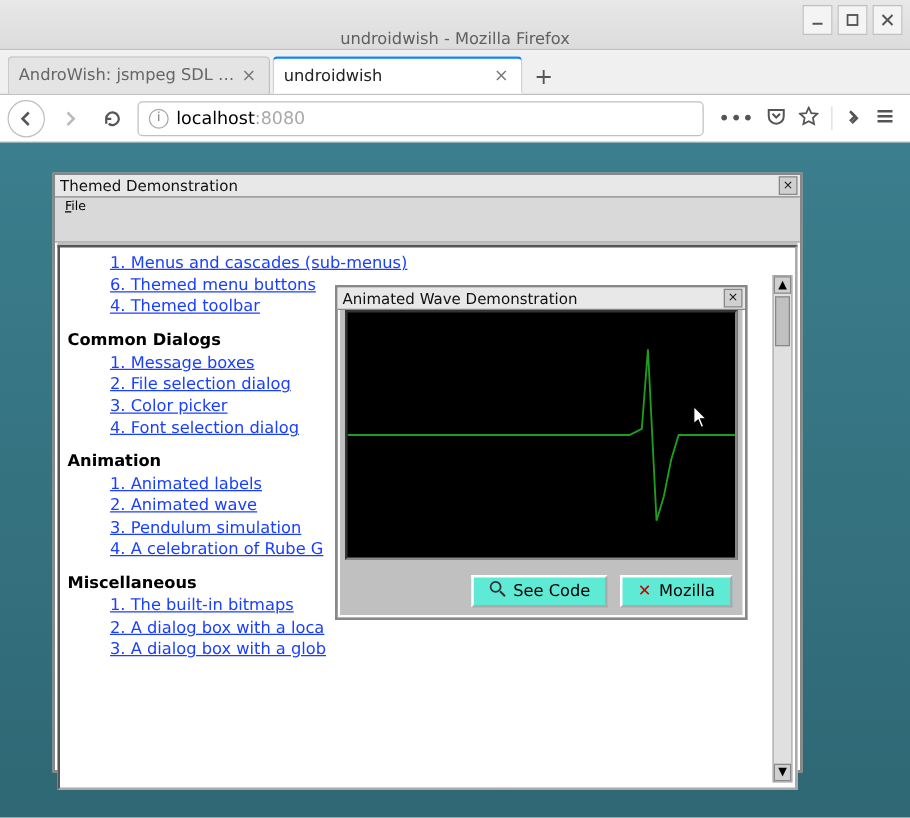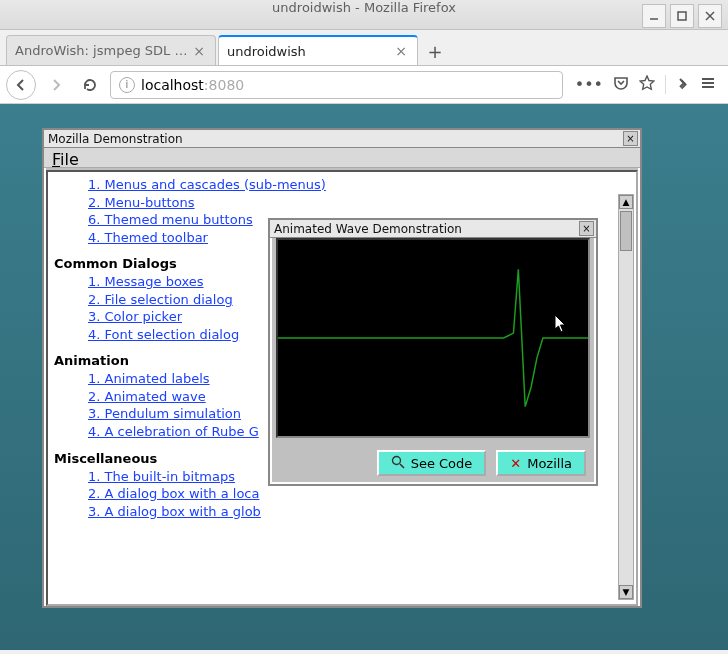--- a/index.html
+++ b/index.html
@@ -1,19 +1,19 @@
 <!DOCTYPE html>
 <html><head>
 <meta charset="utf-8">
 <style>
   * { box-sizing: border-box; margin: 0; padding: 0; font-family: "DejaVu Sans", "Liberation Sans", sans-serif; }
   body { width: 728px; height: 654px; background: #f0f0f0; overflow: hidden; position: relative; }
 
   
-  .win-titlebar { height: 30px; background: linear-gradient(#e8e8e8,#dcdcdc); border-bottom: 1px solid #c0c0c0; display:flex; align-items:flex-start; justify-content:center; position:relative; font-size:13px; color:#606060;}
+  .win-titlebar { height: 40px; background: linear-gradient(#e8e8e8,#dcdcdc); border-bottom: 1px solid #c0c0c0; display:flex; align-items:flex-end; justify-content:center; position:relative; font-size:13px; color:#606060;}
   .win-titlebar .btns { position:absolute; right:6px; top:4px; display:flex; gap:4px;}
   .win-titlebar .btn { width:24px; height:24px; border:1px solid #c0c0c0; background:#f4f4f4; display:flex; align-items:center; justify-content:center; font-size:12px; color:#555;}
 
   .tabstrip { height:36px; background:#f0f0f0; display:flex; align-items:flex-end; border-bottom:1px solid #c0c0c0; padding-left:6px;}
   .tab { height:30px; min-width:200px; max-width:210px; background:#e4e4e4; border:1px solid #c0c0c0; border-bottom:none; border-radius:4px 4px 0 0; padding:0 8px; display:flex; align-items:center; font-size:13px; color:#666; margin-right:2px; position:relative;}
   .tab.active { background:#fff; color:#222; border-top:2px solid #0a84ff;}
   .tab .tablabel { flex:1; white-space:nowrap; overflow:hidden; text-overflow:ellipsis;}
   .tab .tabclose { width:16px; height:16px; display:flex; align-items:center; justify-content:center; color:#777; font-size:14px;}
   .newtab { width:30px; height:28px; display:flex; align-items:center; justify-content:center; font-size:18px; color:#555;}
 
@@ -24,21 +24,21 @@
   .urlbar .host { color:#000000;}
   .right-icons { display:flex; align-items:center; gap:10px; padding:0 6px; color:#555;}
 
   
   .page { position:relative; width:728px; height:546px; background:#336e7b; background:linear-gradient(#3b7e8d,#2f6774); }
 
   
   .tk-window { position:absolute; background:#c0c0c0; border:2px solid #888; box-shadow:0 0 0 2px #fff inset; }
   .tk-titlebar { height:18px; background:#e8e8e8; border-bottom:1px solid #888; display:flex; align-items:center; padding:0 4px; font-size:12px; color:#111; position:relative;}
   .tk-titlebar .tk-close { position:absolute; right:2px; top:1px; width:15px; height:15px; border:1px solid #888; background:#d0d0d0; font-size:10px; display:flex; align-items:center; justify-content:center;}
-  .tk-menu { height:20px; font-size:16px; padding:2px 8px; border-bottom:1px solid #aaa; background:#d9d9d9;}
+  .tk-menu { height:36px; font-size:10px; padding:2px 8px; border-bottom:1px solid #aaa; background:#d9d9d9;}
   .tk-menu u { text-decoration:underline;}
   .tk-body { background:#fff; border:2px inset #aaa; margin:2px; padding:4px 6px 8px 6px; font-size:13px; color:#000; position:relative; overflow:hidden;}
   .section-heading { font-weight:bold; margin-top:10px; margin-bottom:2px;}
   .demo-link { color:#1a3fff; text-decoration:underline; margin-left:34px; display:block; line-height:1.35; cursor:pointer;}
   .scrollbar { position:absolute; right:2px; top:22px; bottom:4px; width:16px; background:#e0e0e0; border:1px solid #aaa;}
   .scrollbar .arrow { height:14px; background:#d0d0d0; border:1px solid #888; display:flex; align-items:center; justify-content:center; font-size:9px;}
   .scrollbar .track { position:absolute; top:16px; bottom:16px; left:0; right:0;}
   .scrollbar .thumb { position:absolute; left:1px; right:1px; top:0; height:40px; background:#c0c0c0; border:1px solid #888;}
   .scrollbar .arrow.bottom { position:absolute; bottom:0; left:0; right:0;}
 
@@ -127,27 +127,26 @@
           <line x1="2" y1="8" x2="14" y2="8" stroke="#555" stroke-width="2"></line>
           <line x1="2" y1="12" x2="14" y2="12" stroke="#555" stroke-width="2"></line>
         </svg></span>
   </div>
 </div>
 
 <div class="page">
 
   <div class="tk-window" style="left:42px; top:24px; width:600px; height:480px;">
     <div class="tk-titlebar">
-      <span>Mozilla Demonstration</span>
+      <span>Themed Demonstration</span>
       <div class="tk-close">×</div>
     </div>
     <div class="tk-menu"><span><u>F</u>ile</span></div>
     <div class="tk-body" style="height:436px;">
       <a class="demo-link">1. Menus and cascades (sub-menus)</a>
-      <a class="demo-link">2. Menu-buttons</a>
       <a class="demo-link">6. Themed menu buttons</a>
       <a class="demo-link">4. Themed toolbar</a>
 
       <div class="section-heading">Common Dialogs</div>
       <a class="demo-link">1. Message boxes</a>
       <a class="demo-link">2. File selection dialog</a>
       <a class="demo-link">3. Color picker</a>
       <a class="demo-link">4. Font selection dialog</a>
 
       <div class="section-heading">Animation</div>

